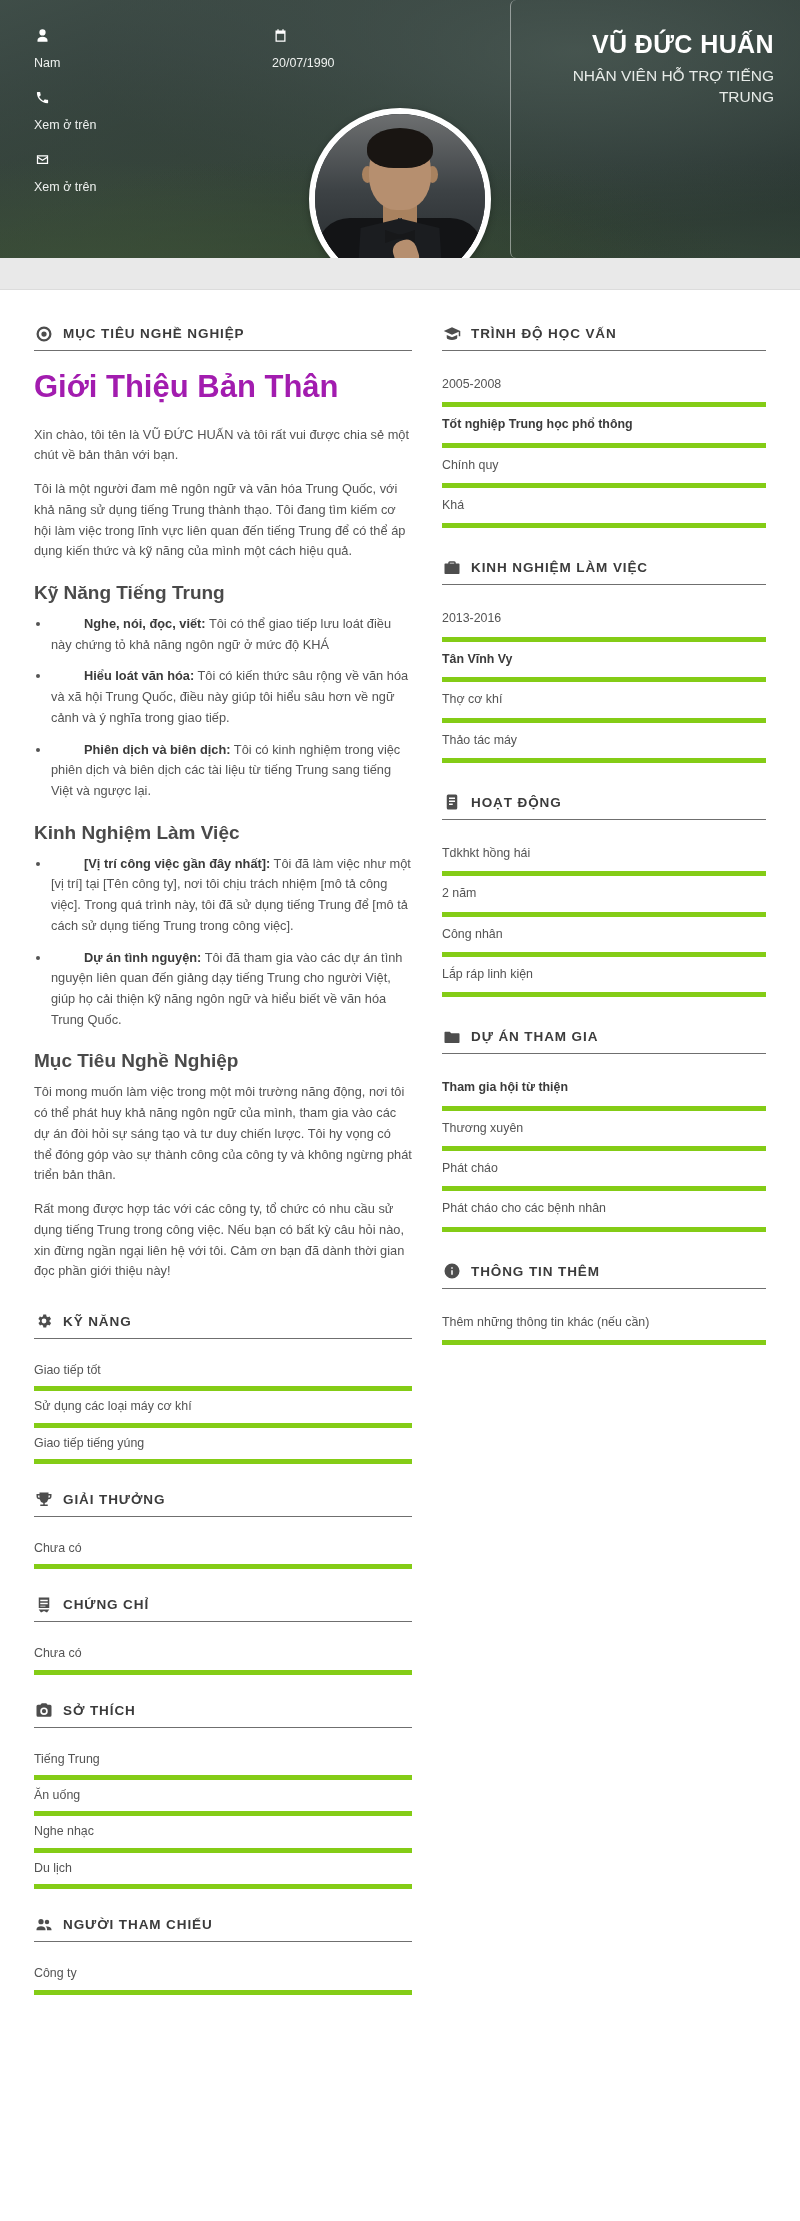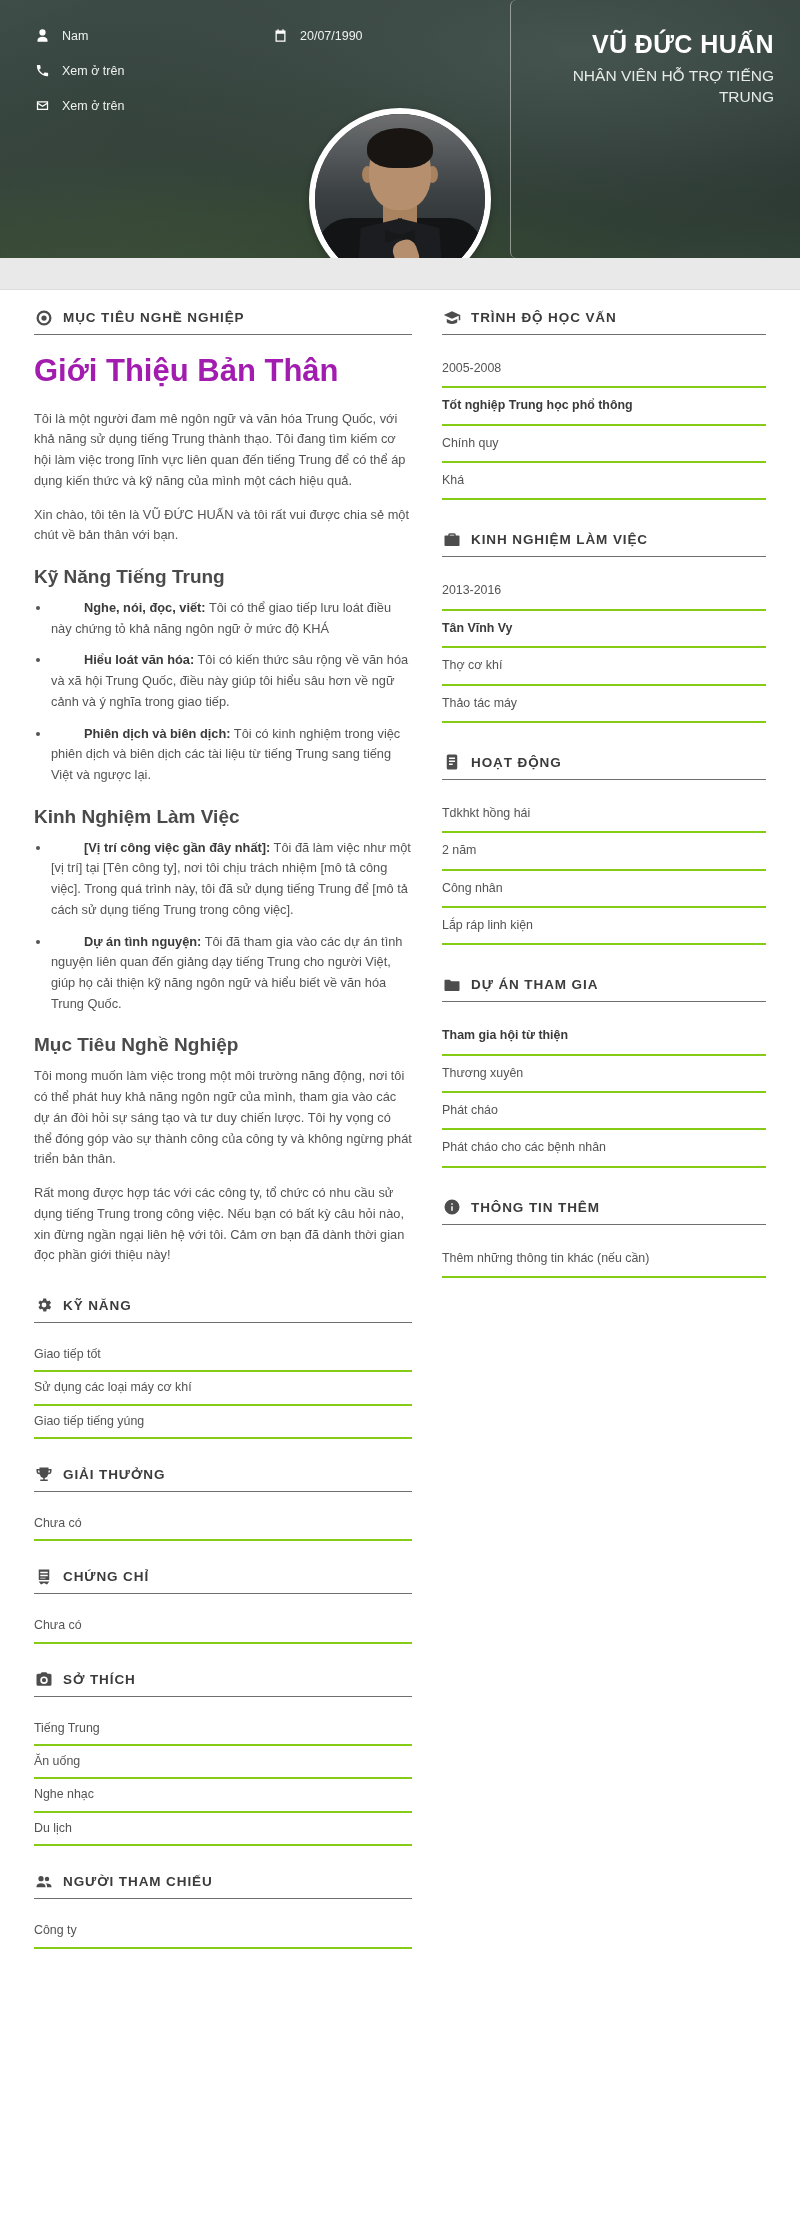--- a/index.html
+++ b/index.html
@@ -52,20 +52,21 @@
     display: flex;
     flex-wrap: wrap;
   }
   .crow {
     display: flex;
     align-items: flex-start;
     gap: 11px;
     font-size: 12.5px;
     line-height: 1.42;
     margin-bottom: 17px;
+    flex-direction: column;
   }
   .crow.half { width: 50%; }
   .crow.full { width: 100%; padding-right: 30px; }
   .crow .ic {
     width: 17px; min-width: 17px; height: 17px;
     display: flex; align-items: center; justify-content: center;
     color: #ffffff;
     margin-top: -1px;
   }
   .crow .ic svg { width: 15px; height: 15px; fill: #ffffff; }
@@ -119,21 +120,21 @@
 
   .header-strip {
     height: 32px;
     background: #e9e9e9;
     border-bottom: 1px solid #dcdcdc;
   }
 
   
   .body-wrap {
     display: flex;
-    padding: 18px 34px 40px 34px;
+    padding: 34px 34px 40px 34px;
     gap: 30px;
   }
   .col-left { width: 378px; }
   .col-right { flex: 1; }
 
   .sec-head {
     display: flex;
     align-items: center;
     gap: 10px;
     border-bottom: 1.5px solid #6f6f6f;
@@ -179,21 +180,21 @@
     line-height: 1.62;
     color: #545454;
     margin-bottom: 11px;
   }
   ul.bul li b { color: #3a3a3a; margin-left: 33px; }
 
   .rowline {
     font-size: 12.4px;
     color: #545454;
     padding: 9px 0;
-    border-bottom: 2px solid #84cc16;
+    border-bottom: 5px solid #84cc16;
     line-height: 1.4;
   }
   .rowline.b { font-weight: bold; color: #3a3a3a; }
   .list-tight .rowline { padding: 7px 0; }
 
   .sec-sm { margin-bottom: 26px; }
 </style>
 </head>
 <body>
 
@@ -270,22 +271,22 @@
         <div class="sec-head">
           <span class="ic">
             <svg viewBox="0 0 24 24">
                 <path d="M12 2a10 10 0 1 0 0 20 10 10 0 0 0 0-20zm0 3a7 7 0 1 1 0 14 7 7 0 0 1 0-14zm0 3.5a3.5 3.5 0 1 0 0 7 3.5 3.5 0 0 0 0-7z"></path>
               </svg>
           </span>
           <span class="t">MỤC TIÊU NGHỀ NGHIỆP</span>
         </div>
 
         <div class="big-title">Giới Thiệu Bản Thân</div>
+        <p class="para">Xin chào, tôi tên là VŨ ĐỨC HUẤN và tôi rất vui được chia sẻ một chút về bản thân với bạn.</p>
         <p class="para">Tôi là một người đam mê ngôn ngữ và văn hóa Trung Quốc, với khả năng sử dụng tiếng Trung thành thạo. Tôi đang tìm kiếm cơ hội làm việc trong lĩnh vực liên quan đến tiếng Trung để có thể áp dụng kiến thức và kỹ năng của mình một cách hiệu quả.</p>
-        <p class="para">Xin chào, tôi tên là VŨ ĐỨC HUẤN và tôi rất vui được chia sẻ một chút về bản thân với bạn.</p>
 
         <h3 class="sub">Kỹ Năng Tiếng Trung</h3>
         <ul class="bul">
           <li><b>Nghe, nói, đọc, viết:</b><span> Tôi có thể giao tiếp lưu loát điều này chứng tỏ khả năng ngôn ngữ ở mức độ KHÁ</span></li>
           <li><b>Hiểu loát văn hóa:</b><span> Tôi có kiến thức sâu rộng về văn hóa và xã hội Trung Quốc, điều này giúp tôi hiểu sâu hơn về ngữ cảnh và ý nghĩa trong giao tiếp.</span></li>
           <li><b>Phiên dịch và biên dịch:</b><span> Tôi có kinh nghiệm trong việc phiên dịch và biên dịch các tài liệu từ tiếng Trung sang tiếng Việt và ngược lại.</span></li>
         </ul>
 
         <h3 class="sub">Kinh Nghiệm Làm Việc</h3>
         <ul class="bul">

